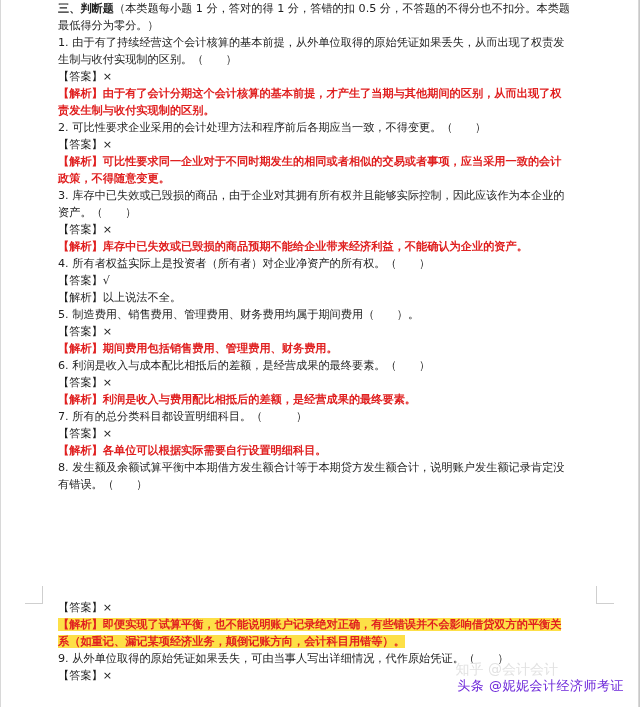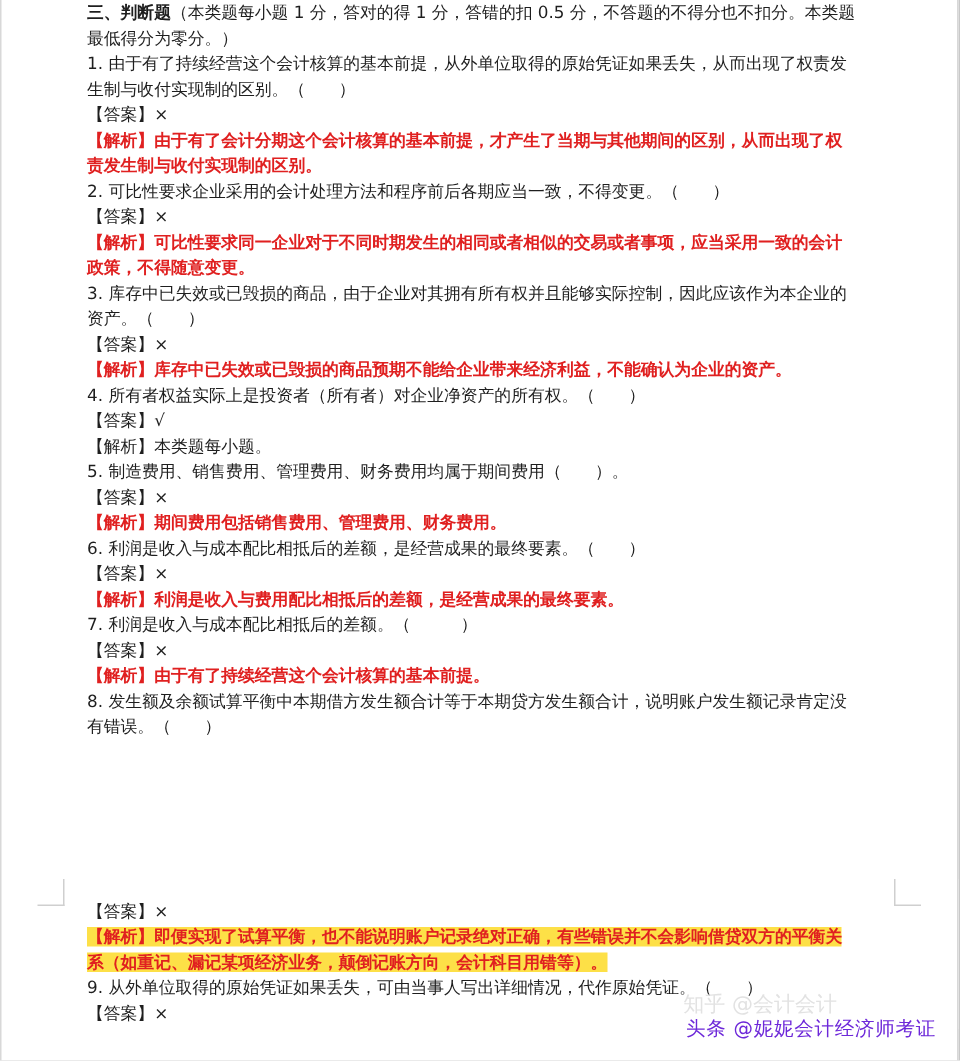--- a/index.html
+++ b/index.html
@@ -36,33 +36,33 @@
     <p class="line"><span>2.</span> <span>可比性要求企业采用的会计处理方法和程序前后各期应当一致，不得变更。（　　）</span></p>
     <p class="line"><span>【答案】</span><span>×</span></p>
     <p class="line red"><span>【解析】</span><span>可比性要求同一企业对于不同时期发生的相同或者相似的交易或者事项，应当采用一致的会计政策，不得随意变更。</span></p>
 
     <p class="line"><span>3.</span> <span>库存中已失效或已毁损的商品，由于企业对其拥有所有权并且能够实际控制，因此应该作为本企业的资产。（　　）</span></p>
     <p class="line"><span>【答案】</span><span>×</span></p>
     <p class="line red"><span>【解析】</span><span>库存中已失效或已毁损的商品预期不能给企业带来经济利益，不能确认为企业的资产。</span></p>
 
     <p class="line"><span>4.</span> <span>所有者权益实际上是投资者（所有者）对企业净资产的所有权。（　　）</span></p>
     <p class="line"><span>【答案】</span><span>√</span></p>
-    <p class="line"><span>【解析】</span><span>本类题每小题。</span></p>
+    <p class="line"><span>【解析】</span><span>以上说法不全。</span></p>
 
     <p class="line"><span>5.</span> <span>制造费用、销售费用、管理费用、财务费用均属于期间费用（　　）。</span></p>
     <p class="line"><span>【答案】</span><span>×</span></p>
     <p class="line red"><span>【解析】</span><span>期间费用包括销售费用、管理费用、财务费用。</span></p>
 
     <p class="line"><span>6.</span> <span>利润是收入与成本配比相抵后的差额，是经营成果的最终要素。（　　）</span></p>
     <p class="line"><span>【答案】</span><span>×</span></p>
     <p class="line red"><span>【解析】</span><span>利润是收入与费用配比相抵后的差额，是经营成果的最终要素。</span></p>
 
-    <p class="line"><span>7.</span> <span>利润是收入与成本配比相抵后的差额。（　　　）</span></p>
+    <p class="line"><span>7.</span> <span>所有的总分类科目都设置明细科目。（　　　）</span></p>
     <p class="line"><span>【答案】</span><span>×</span></p>
-    <p class="line red"><span>【解析】</span><span>由于有了持续经营这个会计核算的基本前提。</span></p>
+    <p class="line red"><span>【解析】</span><span>各单位可以根据实际需要自行设置明细科目。</span></p>
 
     <p class="line"><span>8.</span> <span>发生额及余额试算平衡中本期借方发生额合计等于本期贷方发生额合计，说明账户发生额记录肯定没有错误。（　　）</span></p>
   </div>
   <div class="corner c-bl"></div>
   <div class="corner c-br"></div>
 </div>
 
 <div class="page" id="page2">
   <div class="corner c-tl"></div>
   <div class="corner c-tr"></div>

